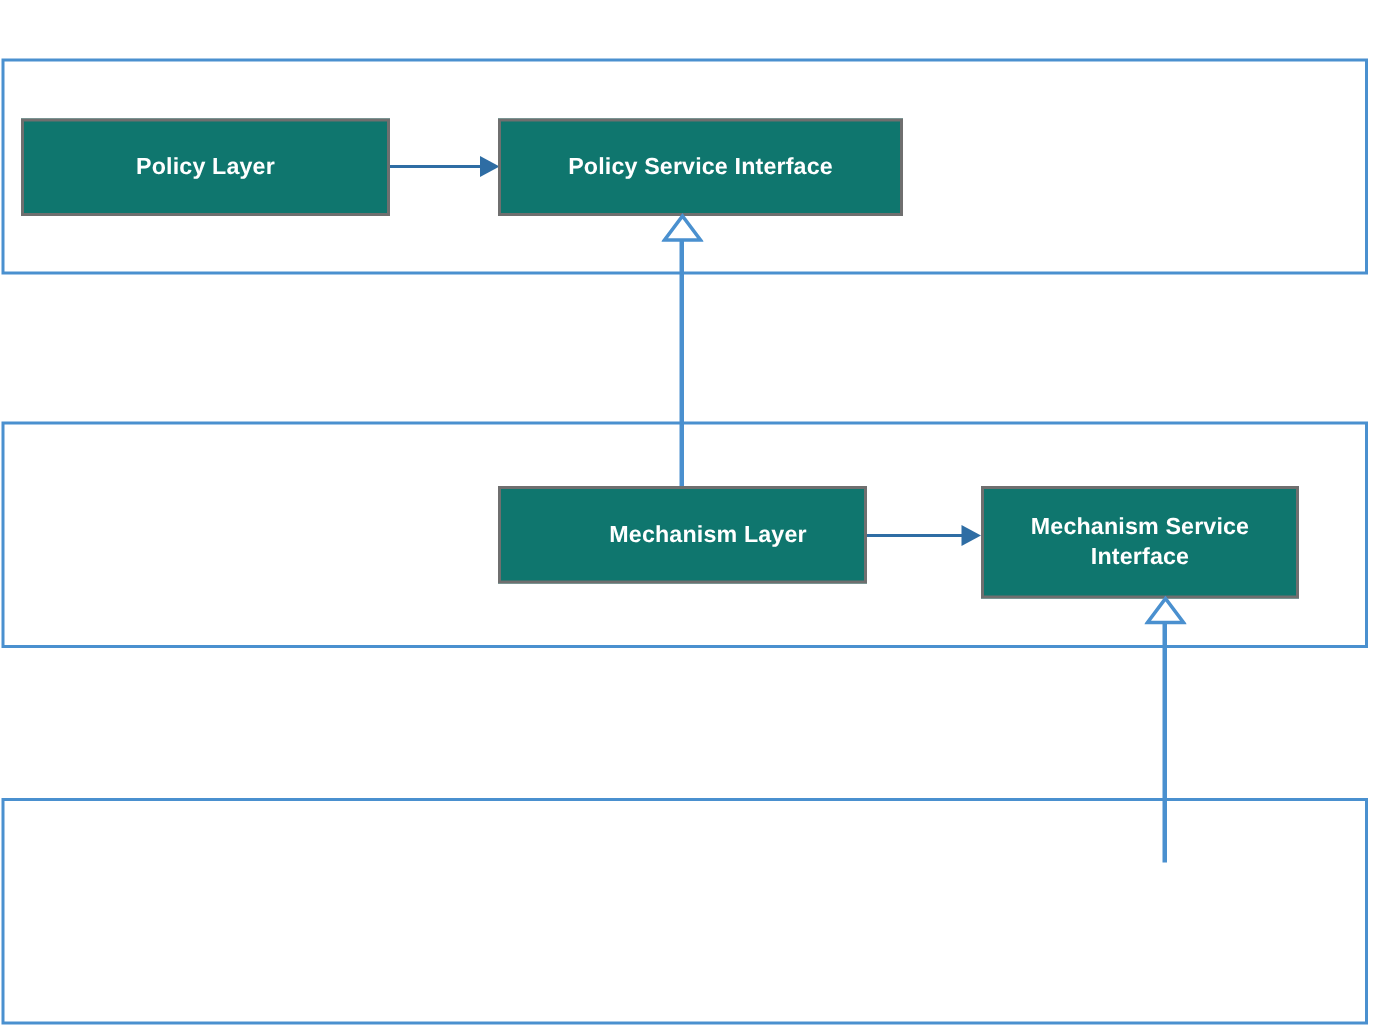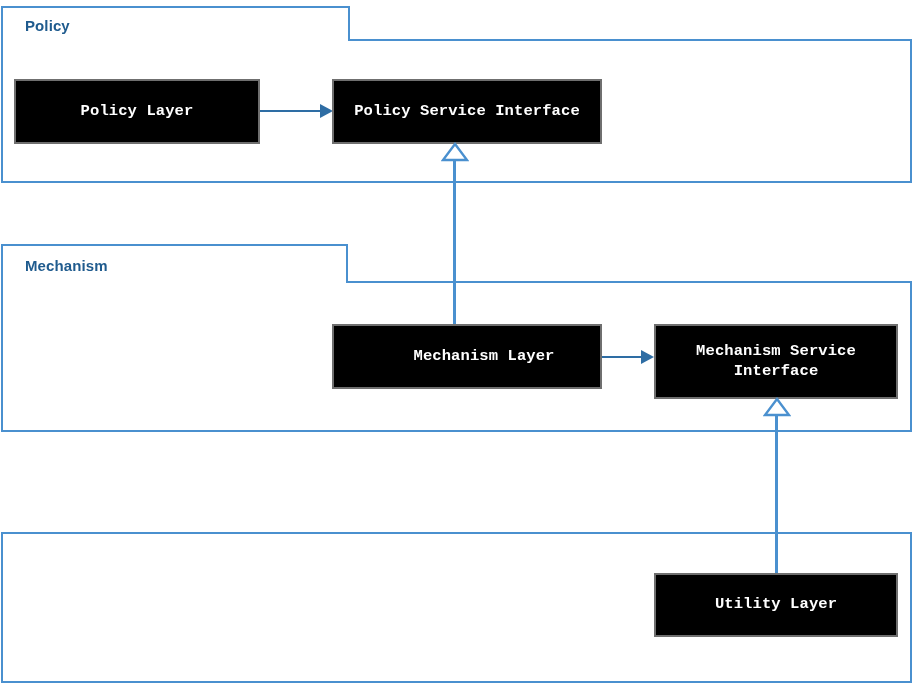--- a/index.html
+++ b/index.html
@@ -41,34 +41,33 @@
     position: absolute;
     box-sizing: border-box;
     border: 2px solid #4a90cf;
     background: #ffffff;
     z-index: 2;
   }
   
   .node {
     position: absolute;
     box-sizing: border-box;
-    background: #000000;
+    background: #0f766e;
     border: 2px solid #6f6f6f;
     color: #ffffff;
     font-size: 15.5px;
     font-weight: bold;
     display: flex;
     align-items: center;
     justify-content: center;
     text-align: center;
     line-height: 1.28;
     padding: 2px 6px;
     z-index: 6;
     letter-spacing: 0.1px;
-    font-family: Liberation Mono, monospace;
   }
   
   .edge {
     position: absolute;
     background: #2e6da4;
     z-index: 5;
   }
   .edge.h { height: 2px; }
   .edge.v { width: 3px; }
   .edge-assoc { background: #2e6da4; }
@@ -86,28 +85,22 @@
     position: absolute;
     z-index: 7;
   }
 </style>
 </head>
 <body>
 
 <div id="canvas">
 
   <div class="pkg-body" style="left:1px; top:39px; width:911px; height:144px;"></div>
-  <div class="pkg-tab" style="left:1px; top:6px; width:349px; height:35px;">
-    <span class="pkg-tab-label">Policy</span>
-  </div>
 
   <div class="pkg-body" style="left:1px; top:281px; width:911px; height:151px;"></div>
-  <div class="pkg-tab" style="left:1px; top:244px; width:347px; height:39px;">
-    <span class="pkg-tab-label">Mechanism</span>
-  </div>
 
   <div class="pkg-body" style="left:1px; top:532px; width:911px; height:151px;"></div>
 
   <div class="edge h edge-assoc" style="left:260px; top:110px; width:62px;"></div>
   <div class="arrow-head" style="left:320px; top:104px;"></div>
 
   <div class="edge v edge-inherit" style="left:453px; top:160px; height:165px;"></div>
   <svg class="tri-hollow" style="left:441px; top:142px;" width="28" height="20" viewBox="0 0 28 20">
     <polygon points="14,2 26,18 2,18" fill="#ffffff" stroke="#4a90cf" stroke-width="2.4"></polygon>
   </svg>
@@ -121,25 +114,22 @@
   </svg>
 
   <div class="node" style="left:14px; top:79px; width:246px; height:65px;">
     <span>Policy Layer</span>
   </div>
 
   <div class="node" style="left:332px; top:79px; width:270px; height:65px;">
     <span>Policy Service Interface</span>
   </div>
 
-  <div class="node" style="left:332px; top:324px; width:270px; height:65px;padding-left:40px;">
+  <div class="node" style="left:332px; top:324px; width:246px; height:65px;padding-left:40px;">
     <span>Mechanism Layer</span>
   </div>
 
-  <div class="node" style="left:654px; top:324px; width:244px; height:75px;">
+  <div class="node" style="left:654px; top:324px; width:212px; height:75px;">
     <span>Mechanism Service Interface</span>
   </div>
 
-  <div class="node" style="left:654px; top:573px; width:244px; height:64px;">
-    <span>Utility Layer</span>
-  </div>
 
 </div>
 
 </body></html>

